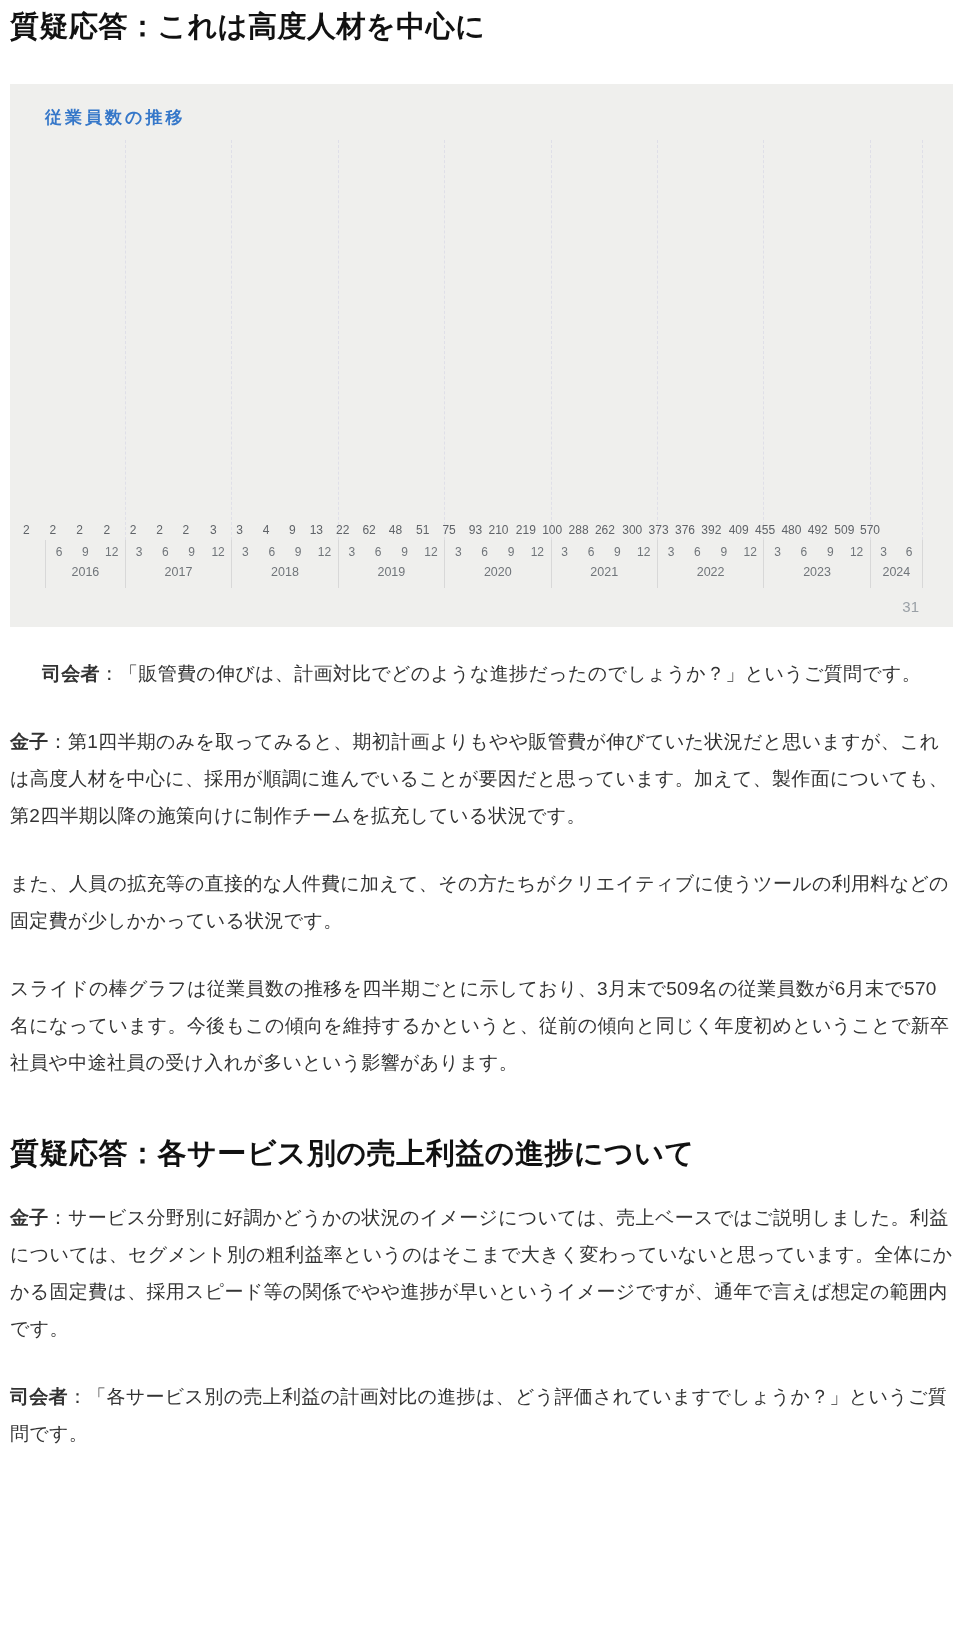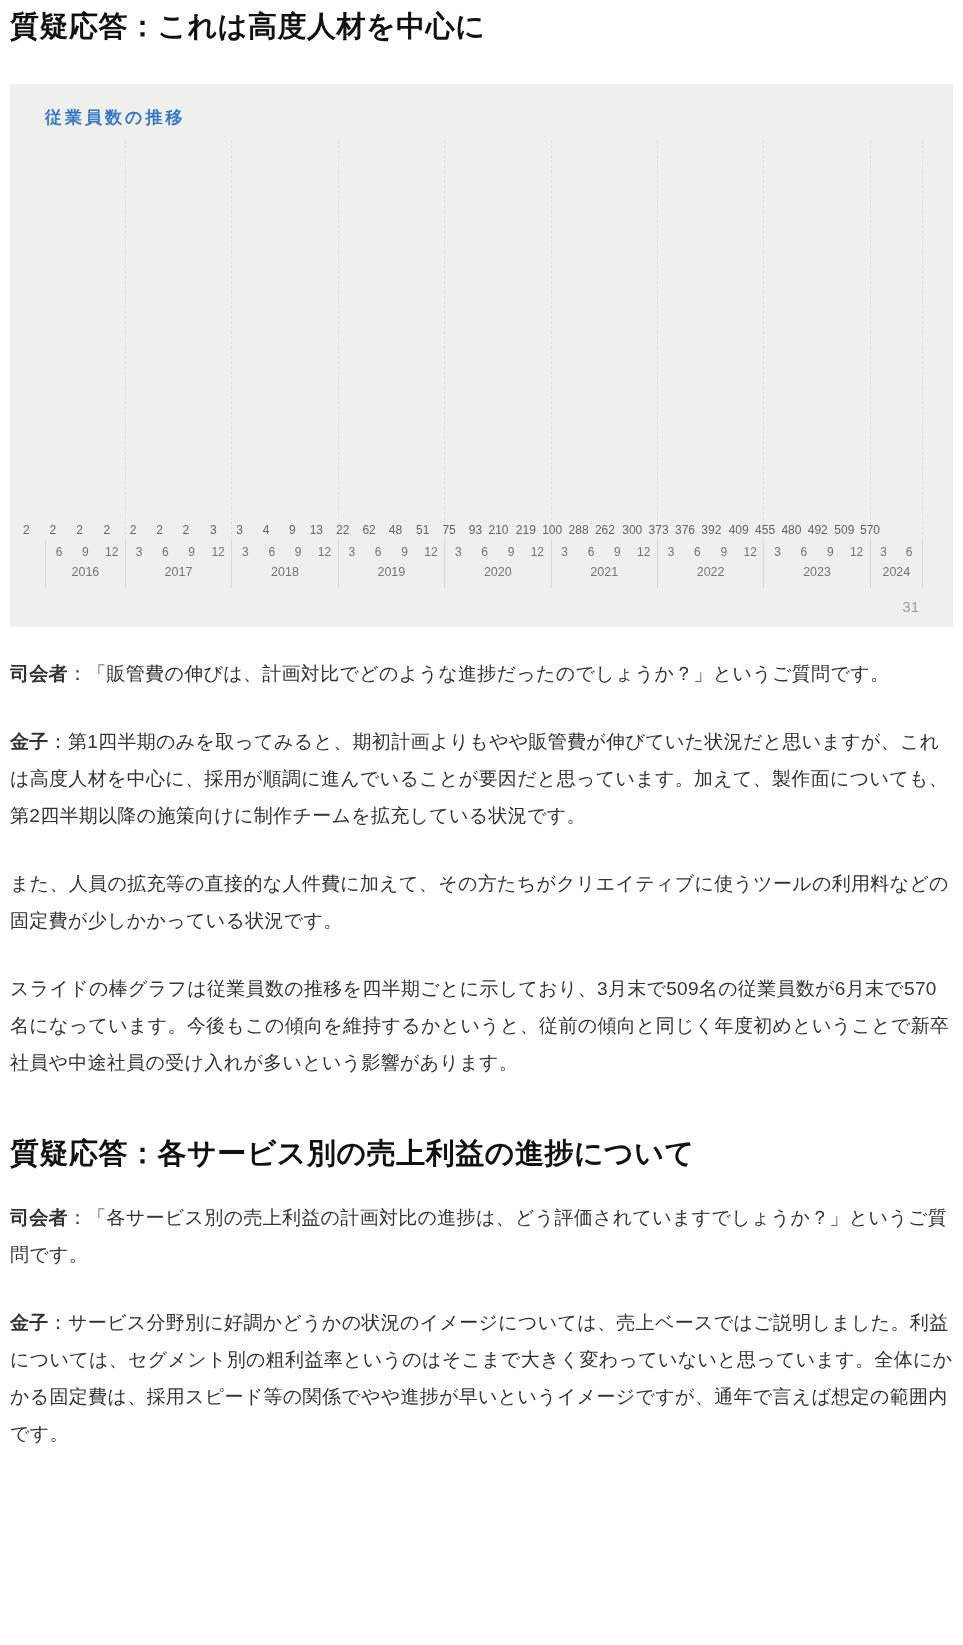--- a/index.html
+++ b/index.html
@@ -83,21 +83,21 @@
 
   
   p.body-para {
     font-size: 19px;
     line-height: 1.95;
     letter-spacing: 0.3px;
     margin: 31px 0 0 0;
     color: #333333;
   }
   p.body-para .speaker { font-weight: bold; }
-  .chart-slide + p.body-para { margin-top: 28px; }
+  .chart-slide + p.body-para { margin-top: 28px; text-align: center; }
   h2.qa-heading + p.body-para { margin-top: 26px; }
 </style>
 </head>
 <body>
 
 <div class="wrap">
 
   <h1 class="qa-heading">質疑応答：これは高度人材を中心に</h1>
 
   <section class="chart-slide" style="background: rgb(239, 239, 237);">
@@ -365,20 +365,20 @@
     <span>また、人員の拡充等の直接的な人件費に加えて、その方たちがクリエイティブに使うツールの利用料などの固定費が少しかかっている状況です。</span>
   </p>
 
   <p class="body-para">
     <span>スライドの棒グラフは従業員数の推移を四半期ごとに示しており、3月末で509名の従業員数が6月末で570名になっています。今後もこの傾向を維持するかというと、従前の傾向と同じく年度初めということで新卒社員や中途社員の受け入れが多いという影響があります。</span>
   </p>
 
   <h2 class="qa-heading">質疑応答：各サービス別の売上利益の進捗について</h2>
 
   <p class="body-para">
+    <strong class="speaker">金子</strong><span>：サービス分野別に好調かどうかの状況のイメージについては、売上ベースではご説明しました。利益については、セグメント別の粗利益率というのはそこまで大きく変わっていないと思っています。全体にかかる固定費は、採用スピード等の関係でやや進捗が早いというイメージですが、通年で言えば想定の範囲内です。</span>
+  </p>
+
+  <p class="body-para">
     <strong class="speaker">司会者</strong><span>：「各サービス別の売上利益の計画対比の進捗は、どう評価されていますでしょうか？」というご質問です。</span>
   </p>
 
-  <p class="body-para">
-    <strong class="speaker">金子</strong><span>：サービス分野別に好調かどうかの状況のイメージについては、売上ベースではご説明しました。利益については、セグメント別の粗利益率というのはそこまで大きく変わっていないと思っています。全体にかかる固定費は、採用スピード等の関係でやや進捗が早いというイメージですが、通年で言えば想定の範囲内です。</span>
-  </p>
-
 </div>
 
 </body></html>

